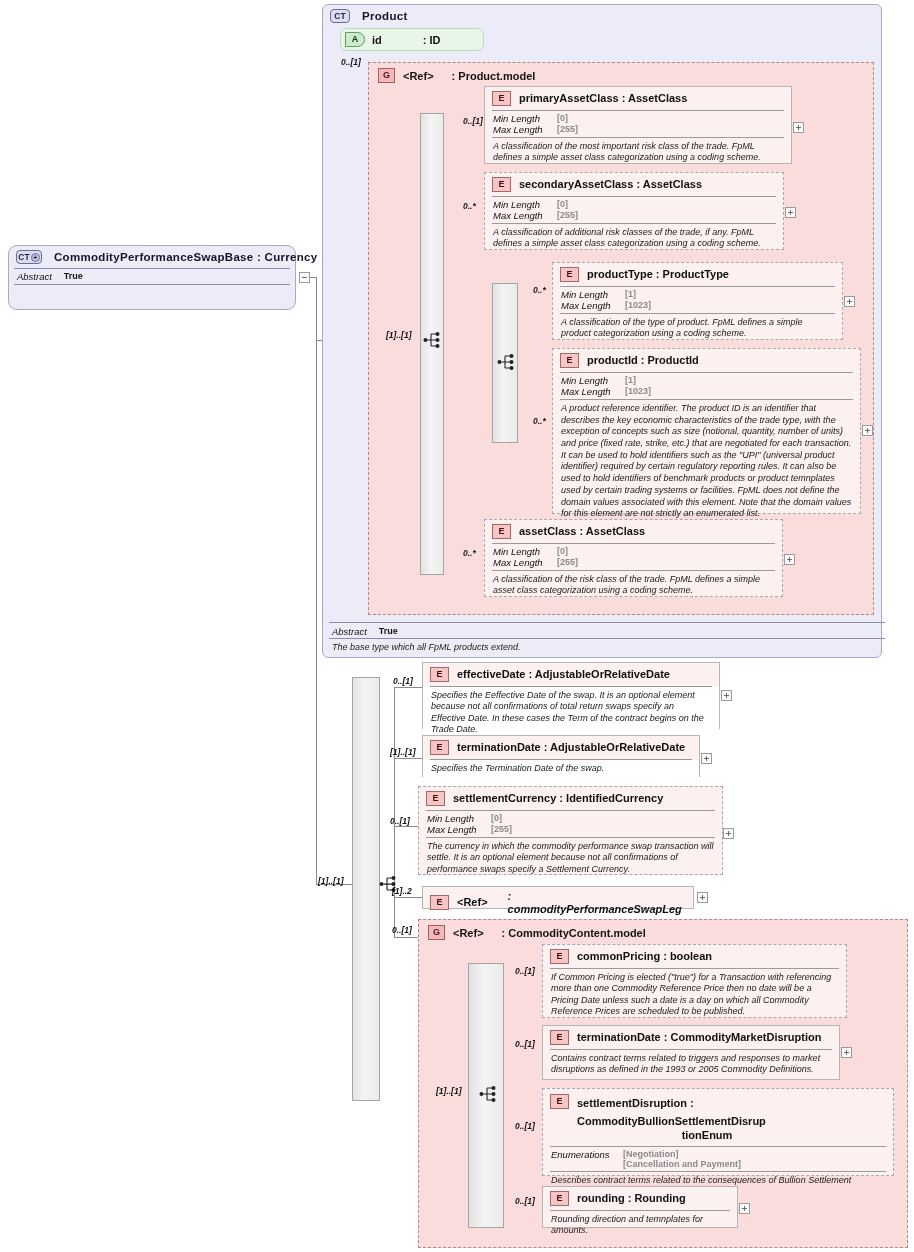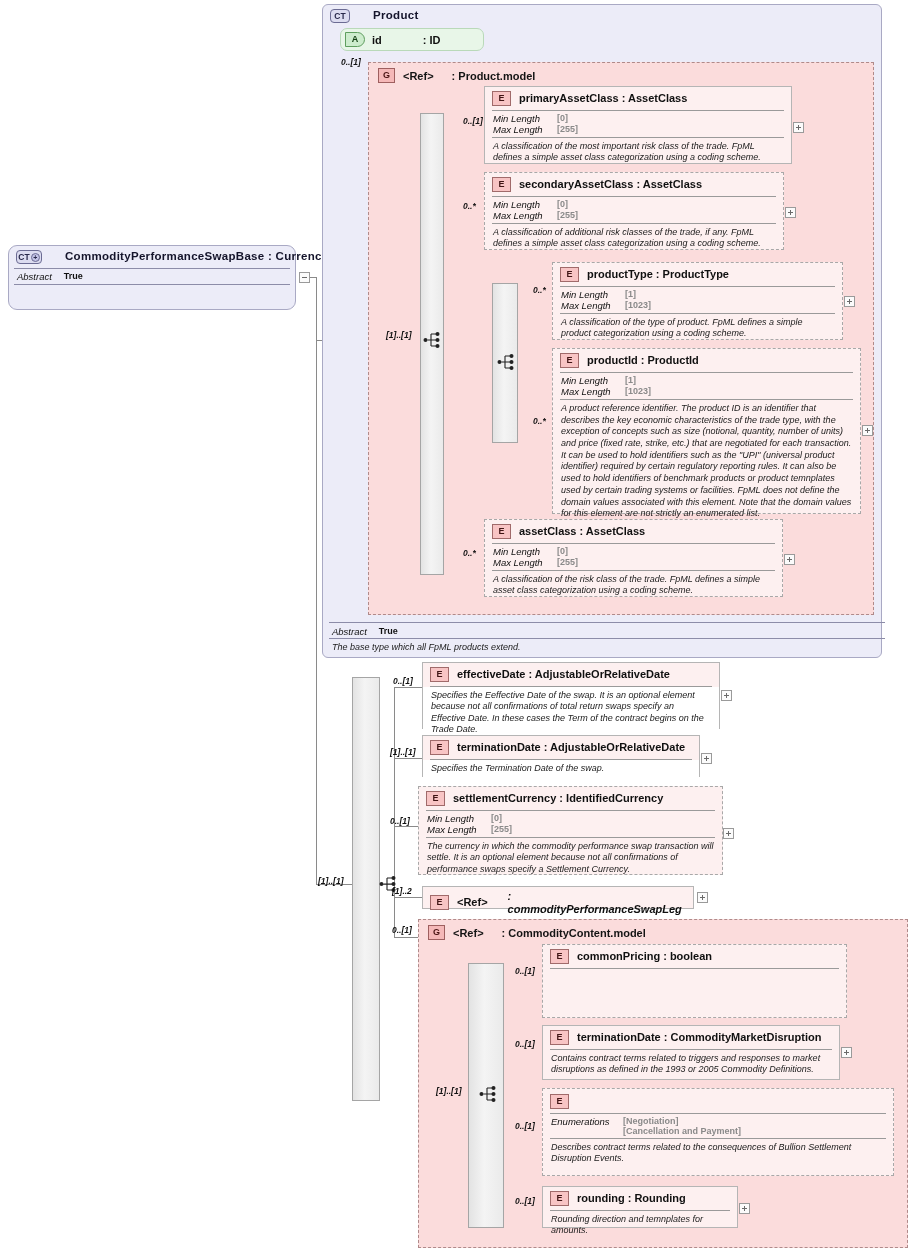--- a/index.html
+++ b/index.html
@@ -18,23 +18,23 @@
 
   
   .box { position: absolute; }
 
   .ct-box {
     background: #ececf8;
     border: 1px solid #a9a9c4;
     border-radius: 9px;
   }
   .ct-box-header {
-    display: flex; 
+    display: flex; align-items: center;
     padding: 4px 6px 4px 7px;
-    gap: 23px;
+    gap: 12px;
   }
   .ct-title {
     font-size: 11.5px; font-weight: bold; color: #14142b;
     letter-spacing: .3px; white-space: nowrap;
   }
   .hrule { height: 1px; background: #8c8ca8; margin: 0 5px; }
   .prop-row {
     display: flex; gap: 12px; padding: 2px 8px 2px 8px;
     font-size: 9.5px;
   }
@@ -457,37 +457,42 @@
   </svg>
   <div class="card" style="left:436px; top:1086px;">[1]..[1]</div>
 
   <div class="card" style="left:515px; top:966px;">0..[1]</div>
   <div class="box el-box el-dashed" style="left:542px; top:944px; width:305px; height:74px;">
     <div class="el-head">
       <span class="badge badge-e">E</span>
       <span class="el-title">commonPricing : boolean</span>
     </div>
     <div class="el-rule"></div>
+    <div class="desc">If Common Pricing is elected ("true") for a Transaction with referencing more than one Commodity Reference Price then no date will be a Pricing Date unless such a date is a day on which all Commodity Reference Prices are scheduled to be published.</div>
   </div>
 
   <div class="card" style="left:515px; top:1039px;">0..[1]</div>
   <div class="box el-box el-solid" style="left:542px; top:1025px; width:298px; height:55px;">
     <div class="el-head">
       <span class="badge badge-e">E</span>
       <span class="el-title">terminationDate : CommodityMarketDisruption</span>
     </div>
     <div class="el-rule"></div>
     <div class="desc">Contains contract terms related to triggers and responses to market disruptions as defined in the 1993 or 2005 Commodity Definitions.</div>
   </div>
   <div class="plus" style="left:841px; top:1047px;"></div>
 
   <div class="card" style="left:515px; top:1121px;">0..[1]</div>
   <div class="box el-box el-dashed" style="left:542px; top:1088px; width:352px; height:88px;">
     <div class="el-head" style="align-items:flex-start;">
       <span class="badge badge-e" style="margin-top:1px;">E</span>
+      <span style="flex:1;">
+        <span class="el-title">settlementDisruption : CommodityBullionSettlementDisrup</span>
+        <span class="el-title center" style="display:block;margin-left:-24px;">tionEnum</span>
+      </span>
     </div>
     <div class="el-rule"></div>
     <div style="padding:2px 8px;">
       <div class="prop-row" style="padding:0;">
         <span class="prop-key" style="width:60px;">Enumerations</span>
         <span>
           <span class="prop-val" style="color:#8a8a8a;display:block;">[Negotiation]</span>
           <span class="prop-val" style="color:#8a8a8a;display:block;">[Cancellation and Payment]</span>
         </span>
       </div>

